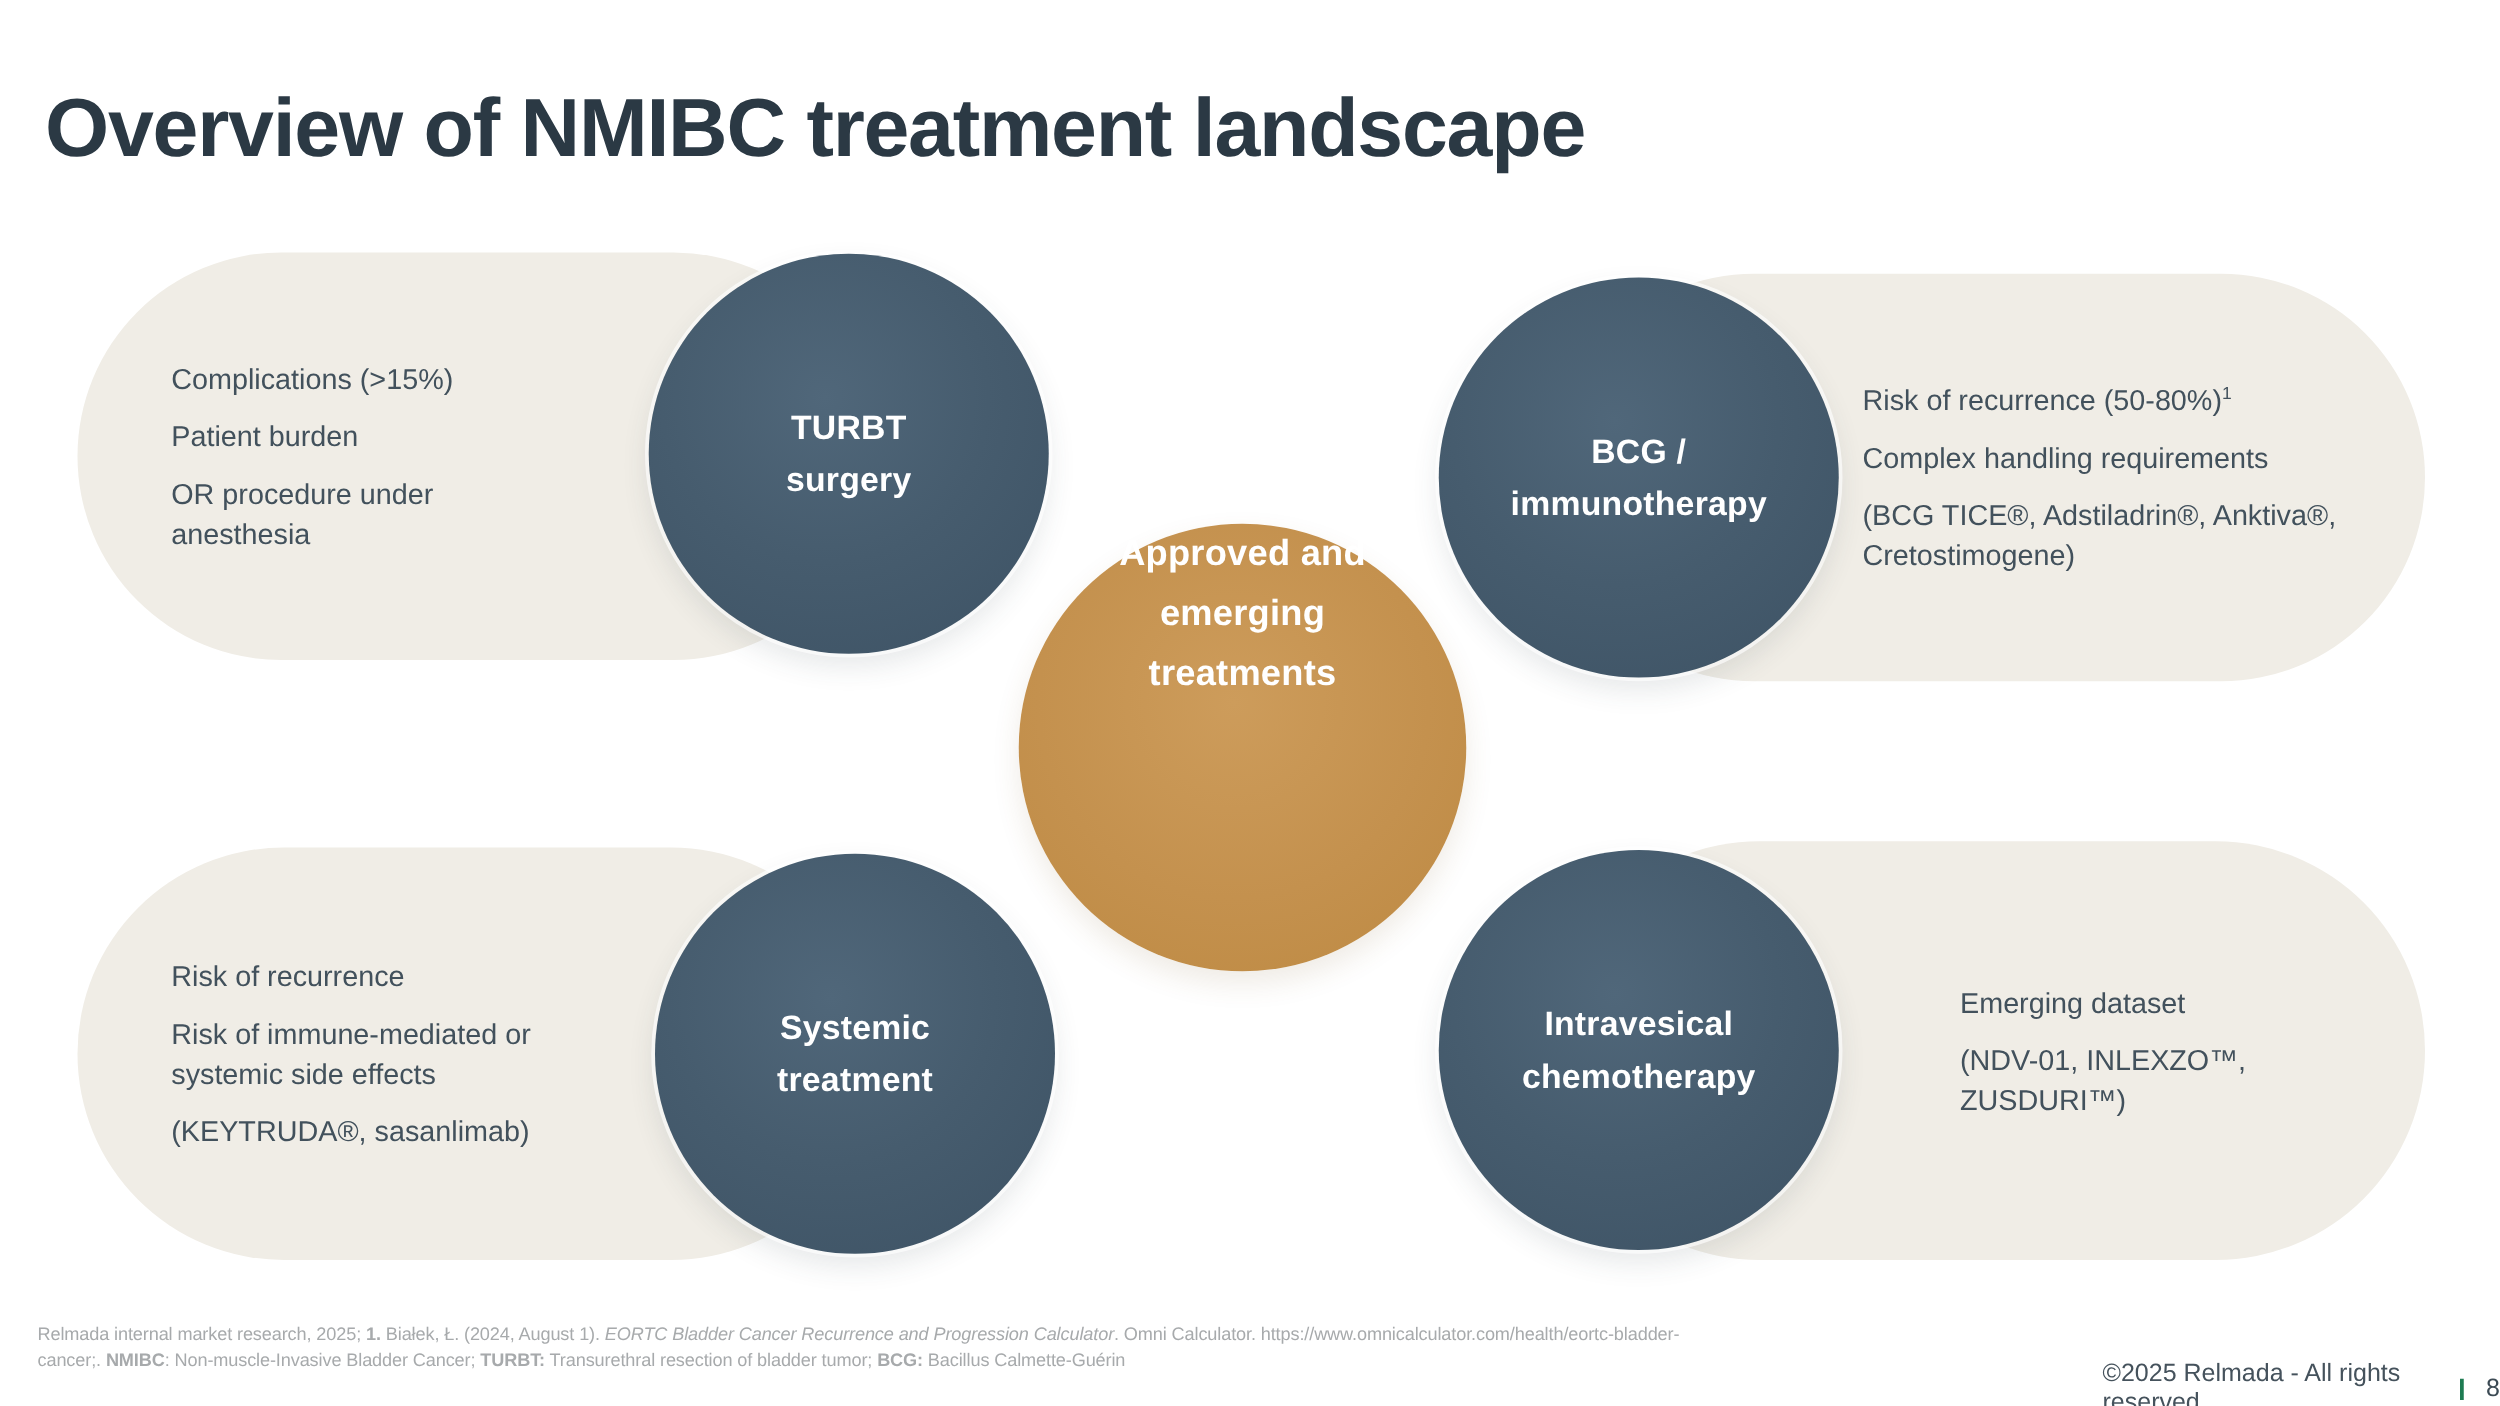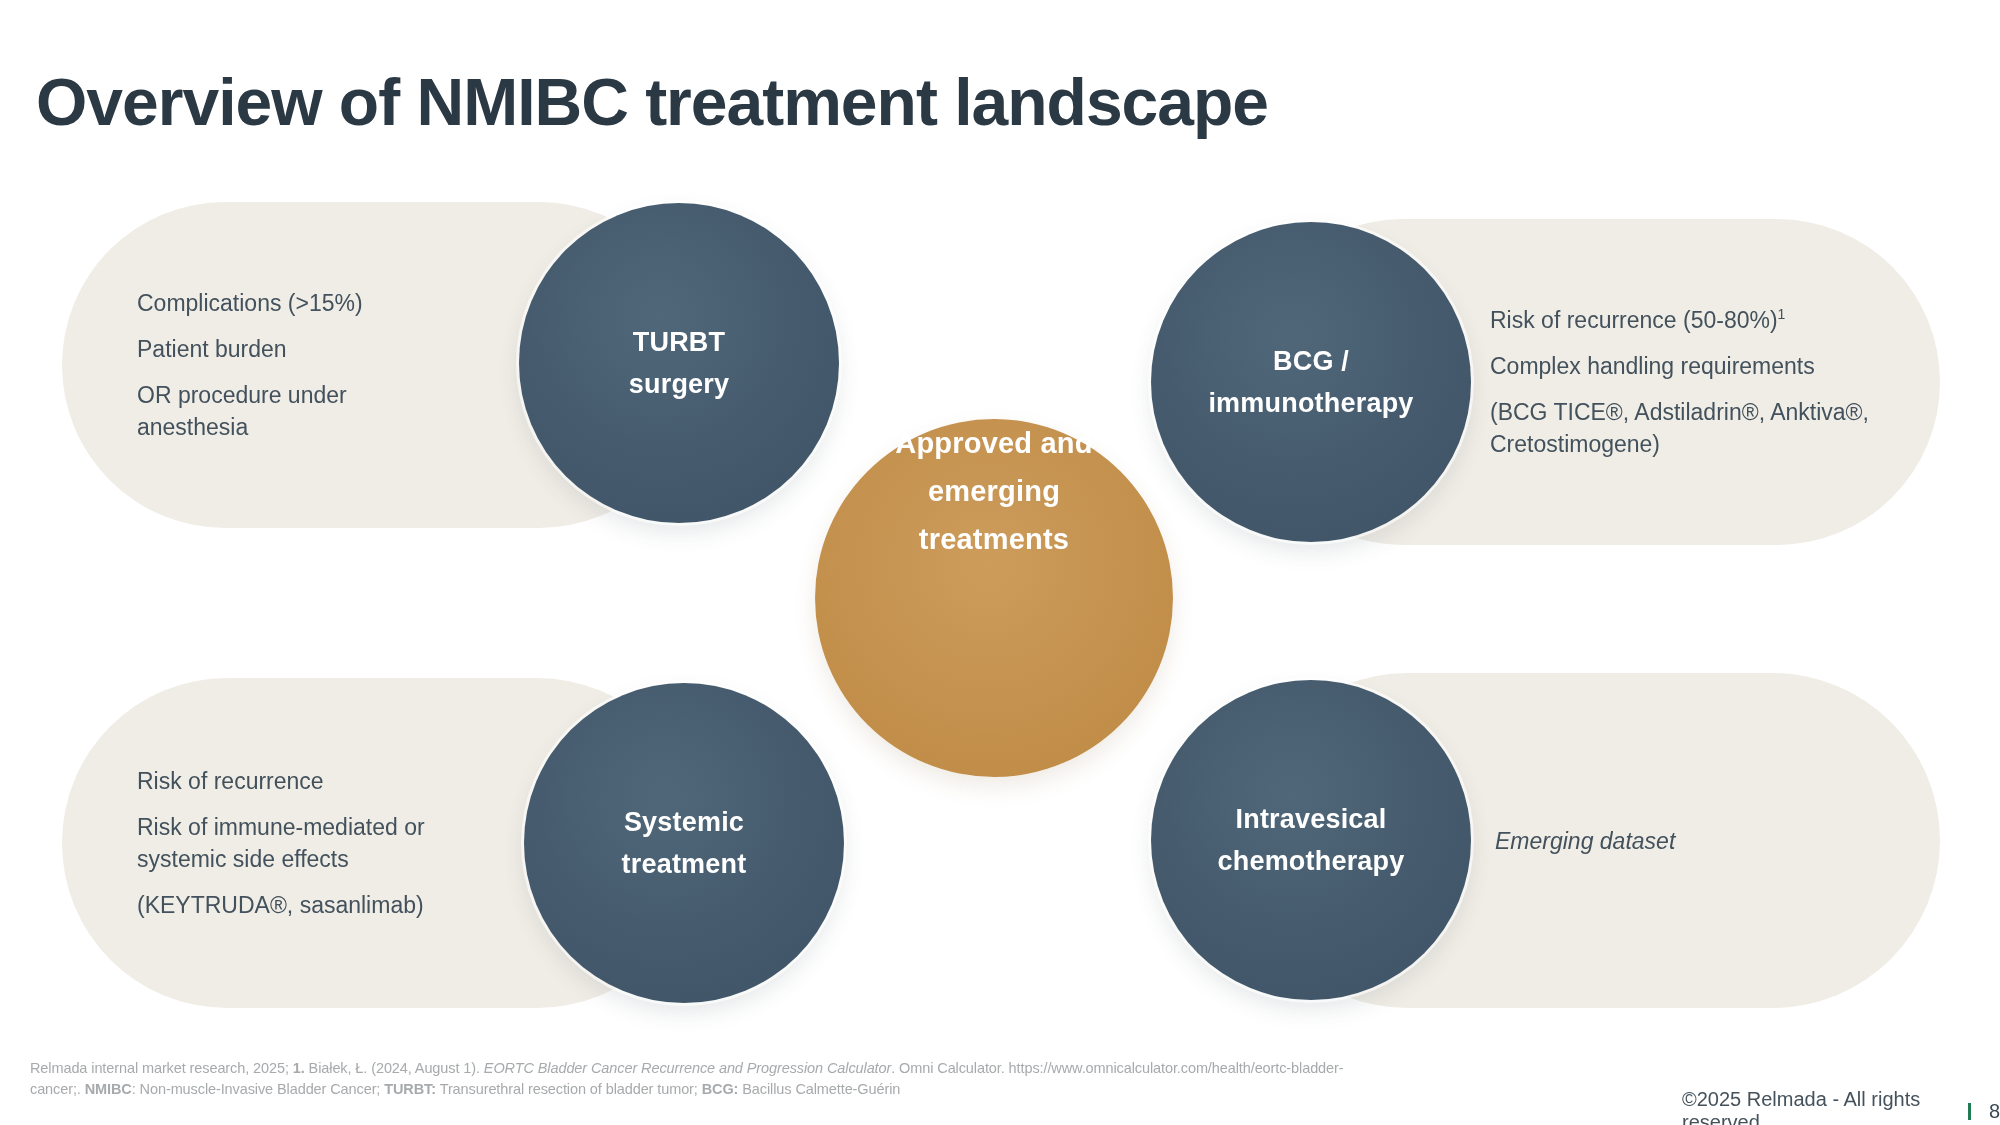--- a/index.html
+++ b/index.html
@@ -46,21 +46,21 @@
   }
 
   
   .points{
     position:absolute;z-index:2;display:flex;flex-direction:column;justify-content:center;
     gap:14px;color:#42515C;font-size:23px;line-height:32px;
   }
   .points-tl{left:137px;top:202px;width:310px;height:326px;}
   .points-tr{left:1490px;top:219px;width:390px;height:326px;}
   .points-bl{left:137px;top:678px;width:310px;height:330px;}
-  .points-br{left:1495px;top:673px;width:280px;height:335px;font-style:italic;}
+  .points-br{left:1568px;top:673px;width:280px;height:335px;}
   .point{margin:0;}
   .point sup{font-size:14px;vertical-align:super;line-height:0;}
 
   
   .footnote{
     position:absolute;left:30px;top:1058px;width:1430px;z-index:1;
     color:#A7AAAC;font-size:14.5px;line-height:21px;letter-spacing:-0.1px;
   }
   .fn-line{white-space:nowrap;}
   .fn-b{font-weight:700;}
@@ -116,20 +116,21 @@
   <div class="circle circle-bl">
     <div>
       <div>Systemic</div>
       <div>treatment</div>
     </div>
   </div>
 
   <div class="pill pill-br"></div>
   <div class="points points-br">
     <p class="point">Emerging dataset</p>
+    <p class="point">(NDV-01, INLEXZO™, ZUSDURI™)</p>
   </div>
   <div class="circle circle-br">
     <div>
       <div>Intravesical</div>
       <div>chemotherapy</div>
     </div>
   </div>
 
   <div class="circle-center">
     <div>

